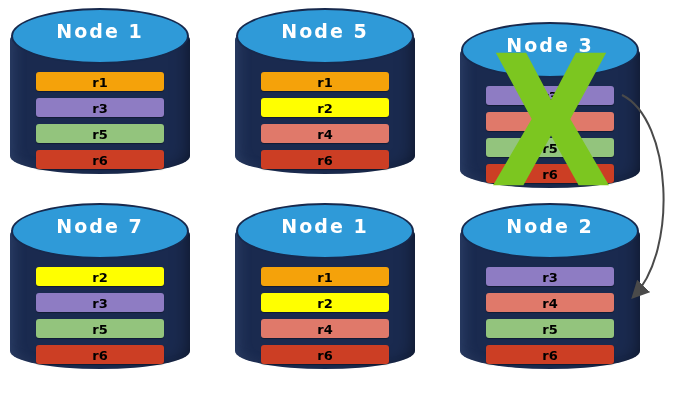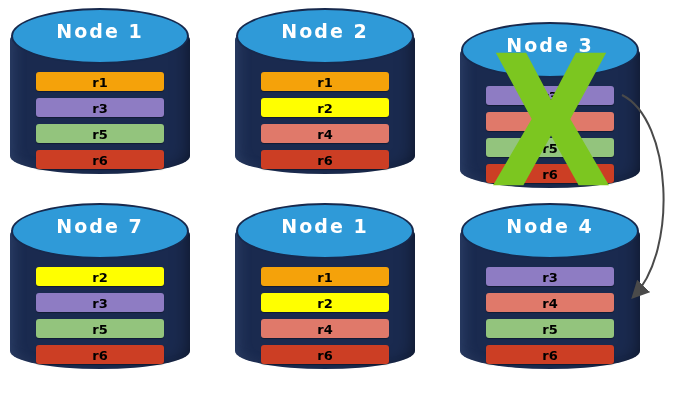--- a/index.html
+++ b/index.html
@@ -122,21 +122,21 @@
           <span>r5</span>
         </div>
         <div class="bar" style="background: rgb(204, 62, 36);">
           <span>r6</span>
         </div>
       </div>
     </div>
     <div class="node" style="left: 235px; top: 8px;">
       <div class="cyl-body" style="background: rgb(26, 42, 79);"></div>
       <div class="cyl-top" style="background: rgb(47, 154, 216);"></div>
-      <div class="node-label">Node 2</div>
+      <div class="node-label">Node 5</div>
       <div class="bars">
         <div class="bar" style="background: rgb(245, 162, 10);">
           <span>r1</span>
         </div>
         <div class="bar" style="background: rgb(255, 255, 0);">
           <span>r2</span>
         </div>
         <div class="bar" style="background: rgb(224, 121, 106);">
           <span>r4</span>
         </div>
@@ -201,21 +201,21 @@
           <span>r4</span>
         </div>
         <div class="bar" style="background: rgb(204, 62, 36);">
           <span>r6</span>
         </div>
       </div>
     </div>
     <div class="node" style="left: 460px; top: 203px;">
       <div class="cyl-body" style="background: rgb(26, 42, 79);"></div>
       <div class="cyl-top" style="background: rgb(47, 154, 216);"></div>
-      <div class="node-label">Node 4</div>
+      <div class="node-label">Node 2</div>
       <div class="bars">
         <div class="bar" style="background: rgb(142, 124, 195);">
           <span>r3</span>
         </div>
         <div class="bar" style="background: rgb(224, 121, 106);">
           <span>r4</span>
         </div>
         <div class="bar" style="background: rgb(147, 196, 125);">
           <span>r5</span>
         </div>

